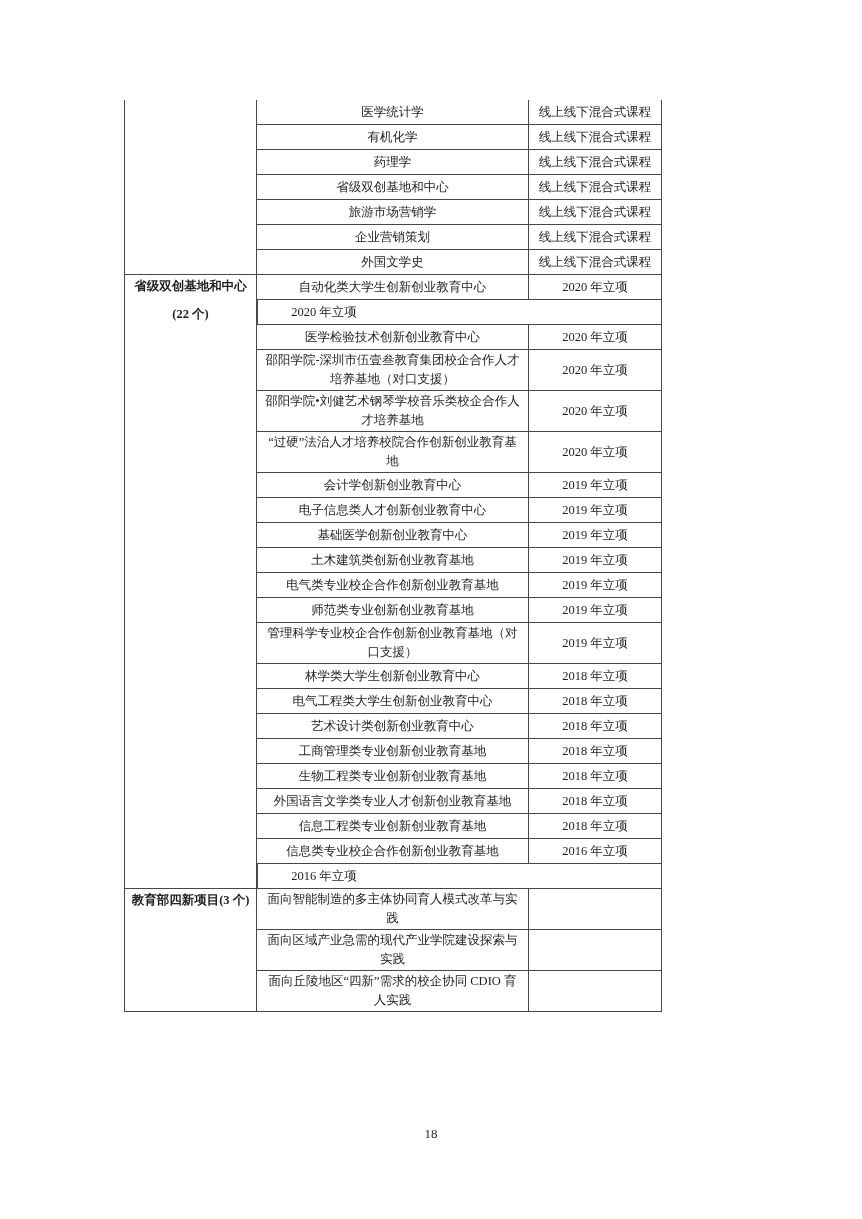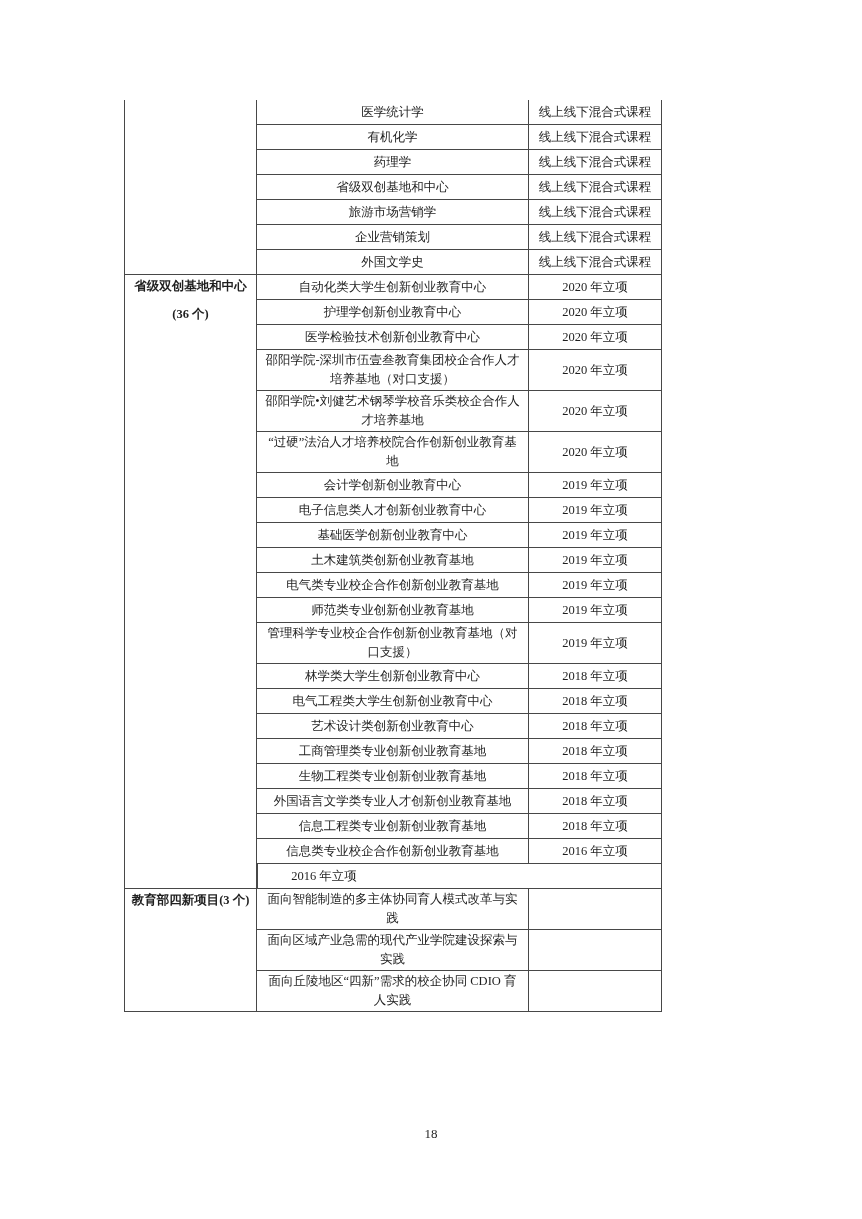--- a/index.html
+++ b/index.html
@@ -112,29 +112,28 @@
         </div>
         <div class="row">
           <div class="cell name-cell">外国文学史</div>
           <div class="cell value-cell">线上线下混合式课程</div>
         </div>
       </div>
     </div>
     <div class="section">
       <div class="header-cell">
         <div class="header-line">省级双创基地和中心</div>
-        <div class="header-line">(36 个)</div>
+        <div class="header-line">(22 个)</div>
       </div>
       <div class="rows">
         <div class="row">
           <div class="cell name-cell">自动化类大学生创新创业教育中心</div>
           <div class="cell value-cell">2020 年立项</div>
         </div>
         <div class="row">
-          <div class="cell name-cell">护理学创新创业教育中心</div>
           <div class="cell value-cell">2020 年立项</div>
         </div>
         <div class="row">
           <div class="cell name-cell">医学检验技术创新创业教育中心</div>
           <div class="cell value-cell">2020 年立项</div>
         </div>
         <div class="row">
           <div class="cell name-cell">邵阳学院-深圳市伍壹叁教育集团校企合作人才培养基地（对口支援）</div>
           <div class="cell value-cell">2020 年立项</div>
         </div>

